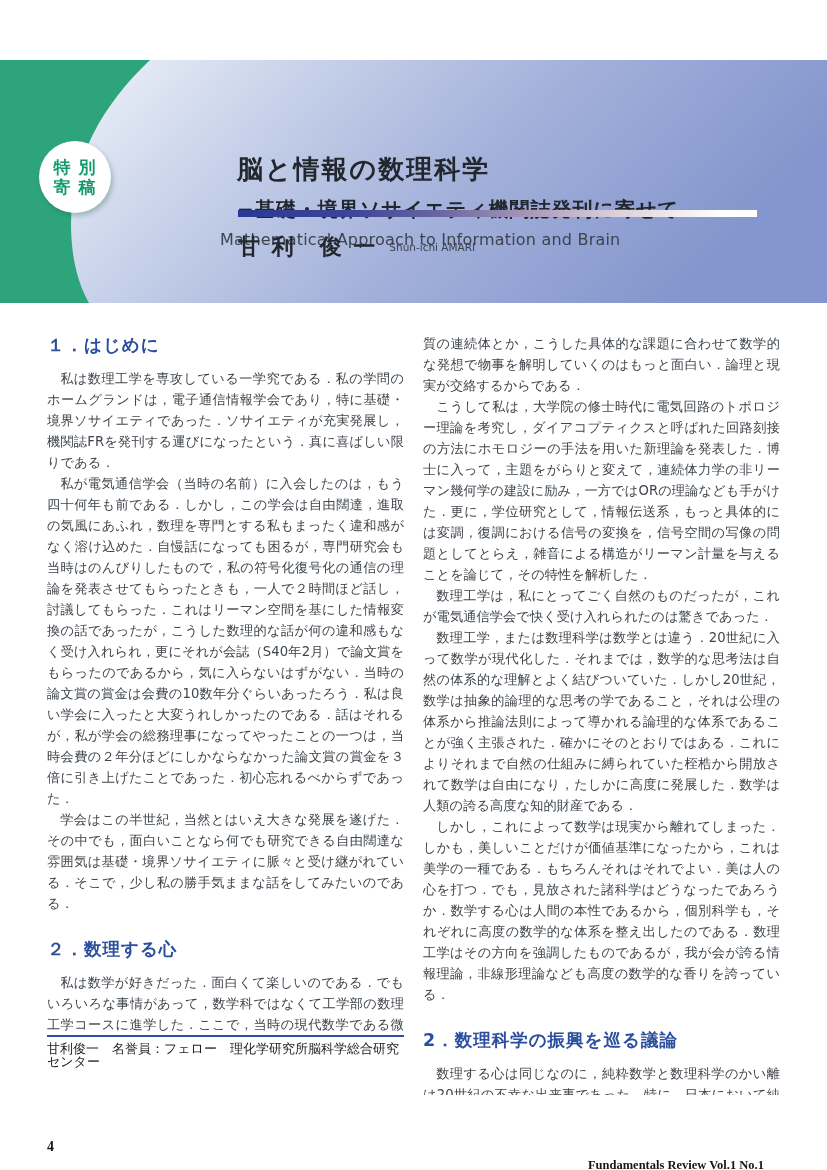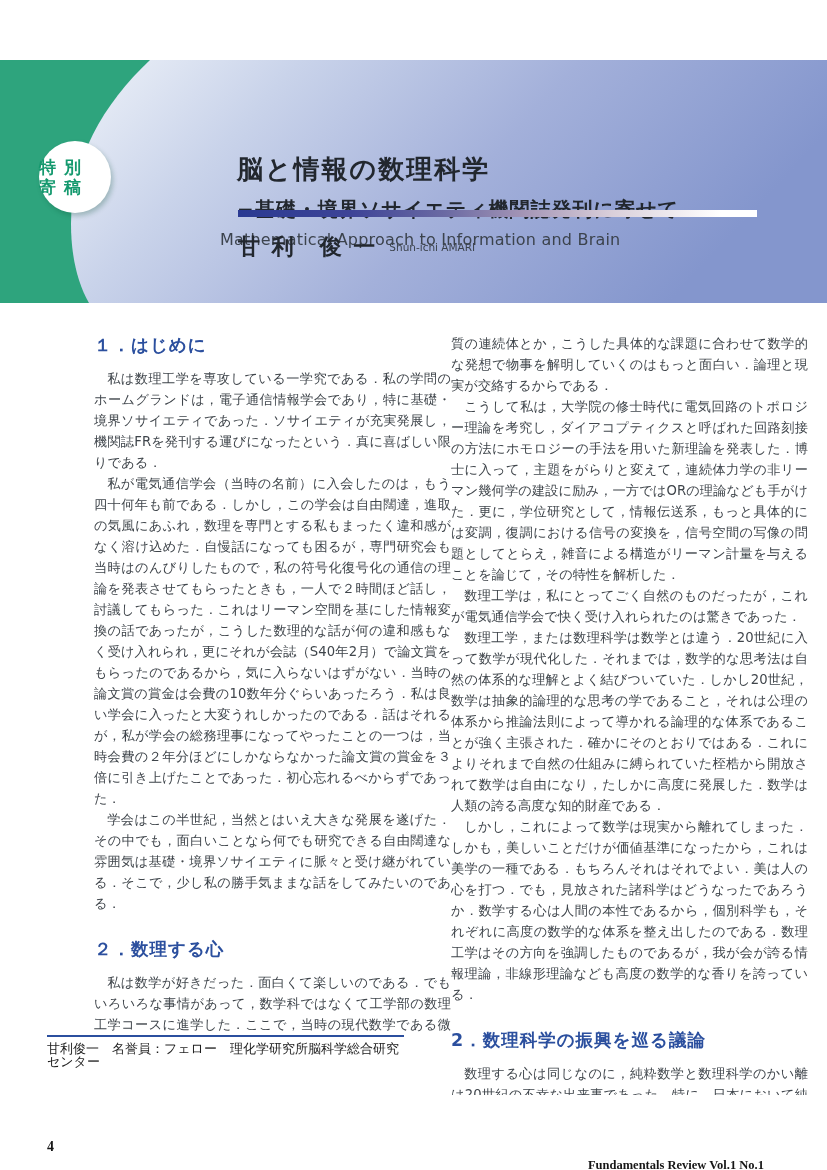--- a/index.html
+++ b/index.html
@@ -22,21 +22,21 @@
   
   .header{position:absolute;left:0;top:60px;width:827px;height:243px;background:var(--green);}
   .header svg.panel{position:absolute;left:0;top:0;width:827px;height:243px;display:block;}
   .panel-grad stop:nth-child(1){stop-color:var(--panel-light);}
   .panel-grad stop:nth-child(2){stop-color:var(--panel-mid);}
   .panel-grad stop:nth-child(3){stop-color:#a3b0da;}
   .panel-grad stop:nth-child(4){stop-color:var(--panel-periwinkle);}
 
   .badge{
     position:absolute;left:39px;top:81px;width:72px;height:72px;border-radius:50%;
-    background:#ffffff;display:flex;flex-direction:column;align-items:flex-start;justify-content:center;
+    background:#ffffff;display:flex;flex-direction:column;align-items:center;justify-content:center;
     box-shadow:2px 3px 5px rgba(10,80,55,.28);
   }
   .badge .badge-line{
     color:var(--badge-green);font-weight:bold;font-size:17px;line-height:20px;letter-spacing:1px;white-space:nowrap;
   }
 
   .head-title{position:absolute;left:237px;top:92px;margin:0;font-size:26px;font-weight:bold;
     color:var(--title-ink);letter-spacing:2px;white-space:nowrap;text-align:right;}
   .head-subtitle{position:absolute;left:237px;top:136px;margin:0;font-size:20px;font-weight:bold;
     color:var(--title-ink);letter-spacing:1px;white-space:nowrap;}
@@ -44,21 +44,21 @@
     color:#3c434d;letter-spacing:.2px;white-space:nowrap;}
 
   .rule-gradient{position:absolute;left:238px;top:150px;width:519px;height:7px;
     background:linear-gradient(90deg,var(--bar-navy) 0%,#3e4497 22%,#6b6aa3 40%,#a495b6 55%,#d9cfda 72%,#ffffff 93%);}
 
   .author-row{position:absolute;left:238px;top:172px;display:flex;align-items:center;}
   .author-ja{font-size:22px;font-weight:bold;color:var(--title-ink);letter-spacing:2px;white-space:nowrap;}
   .author-en{font-size:10.5px;color:#3c434d;margin-left:12px;white-space:nowrap;}
 
   
-  .columns{position:absolute;left:47px;top:333px;width:733px;display:flex;margin-left:47px;}
+  .columns{position:absolute;left:47px;top:333px;width:733px;display:flex;gap:19px;}
   .col{width:357px;}
   .col-left{height:700px;overflow:hidden;}
   .col-right{height:762px;overflow:hidden;}
 
   .col h2.heading{
     margin:25px 0 12px 0;font-size:17.5px;line-height:21px;font-weight:bold;
     color:var(--heading-blue);letter-spacing:1px;
   }
   .col > h2.heading:first-child{margin-top:2px;}
   .col p.para{

